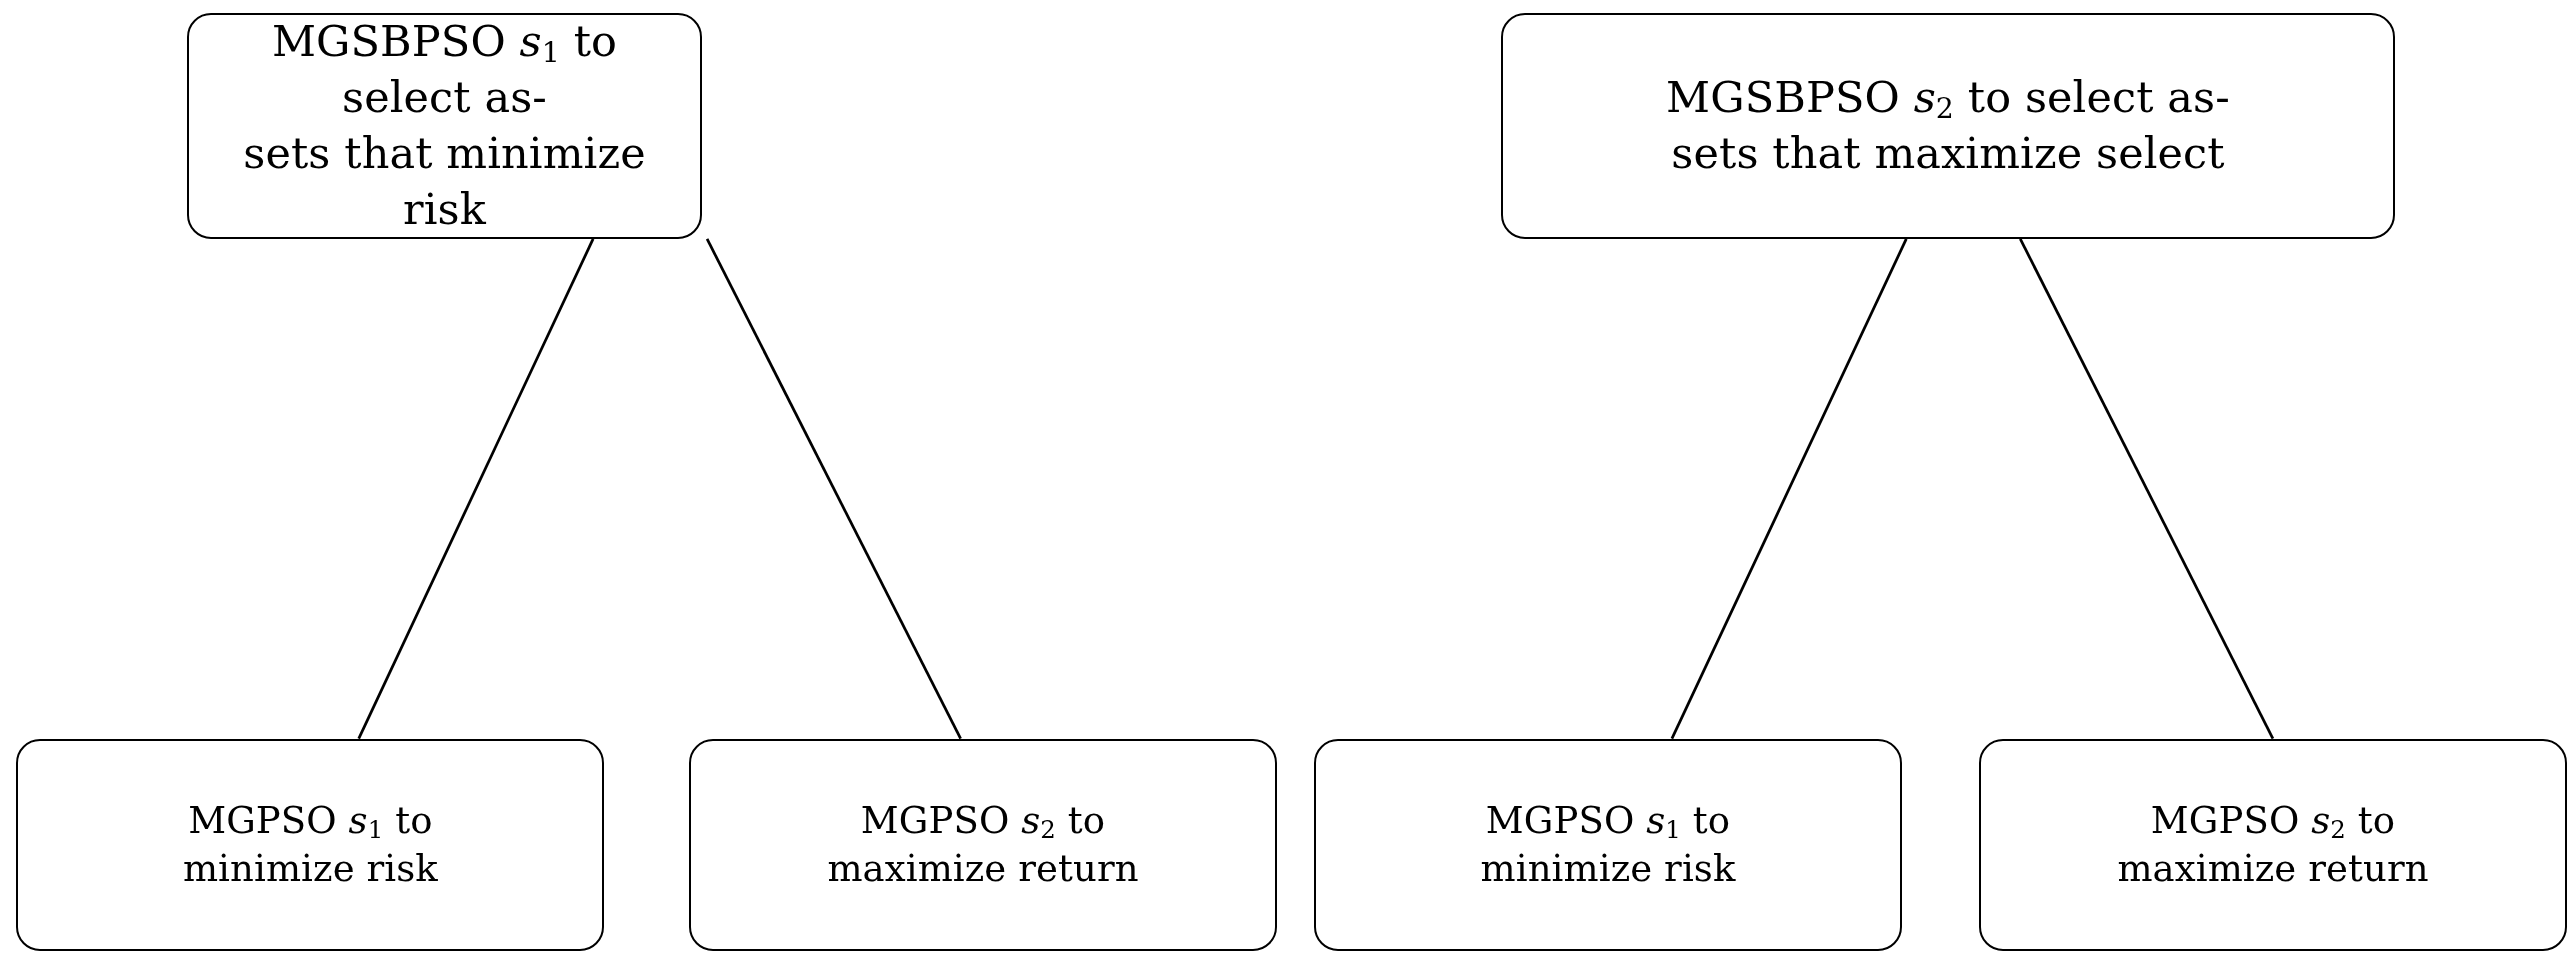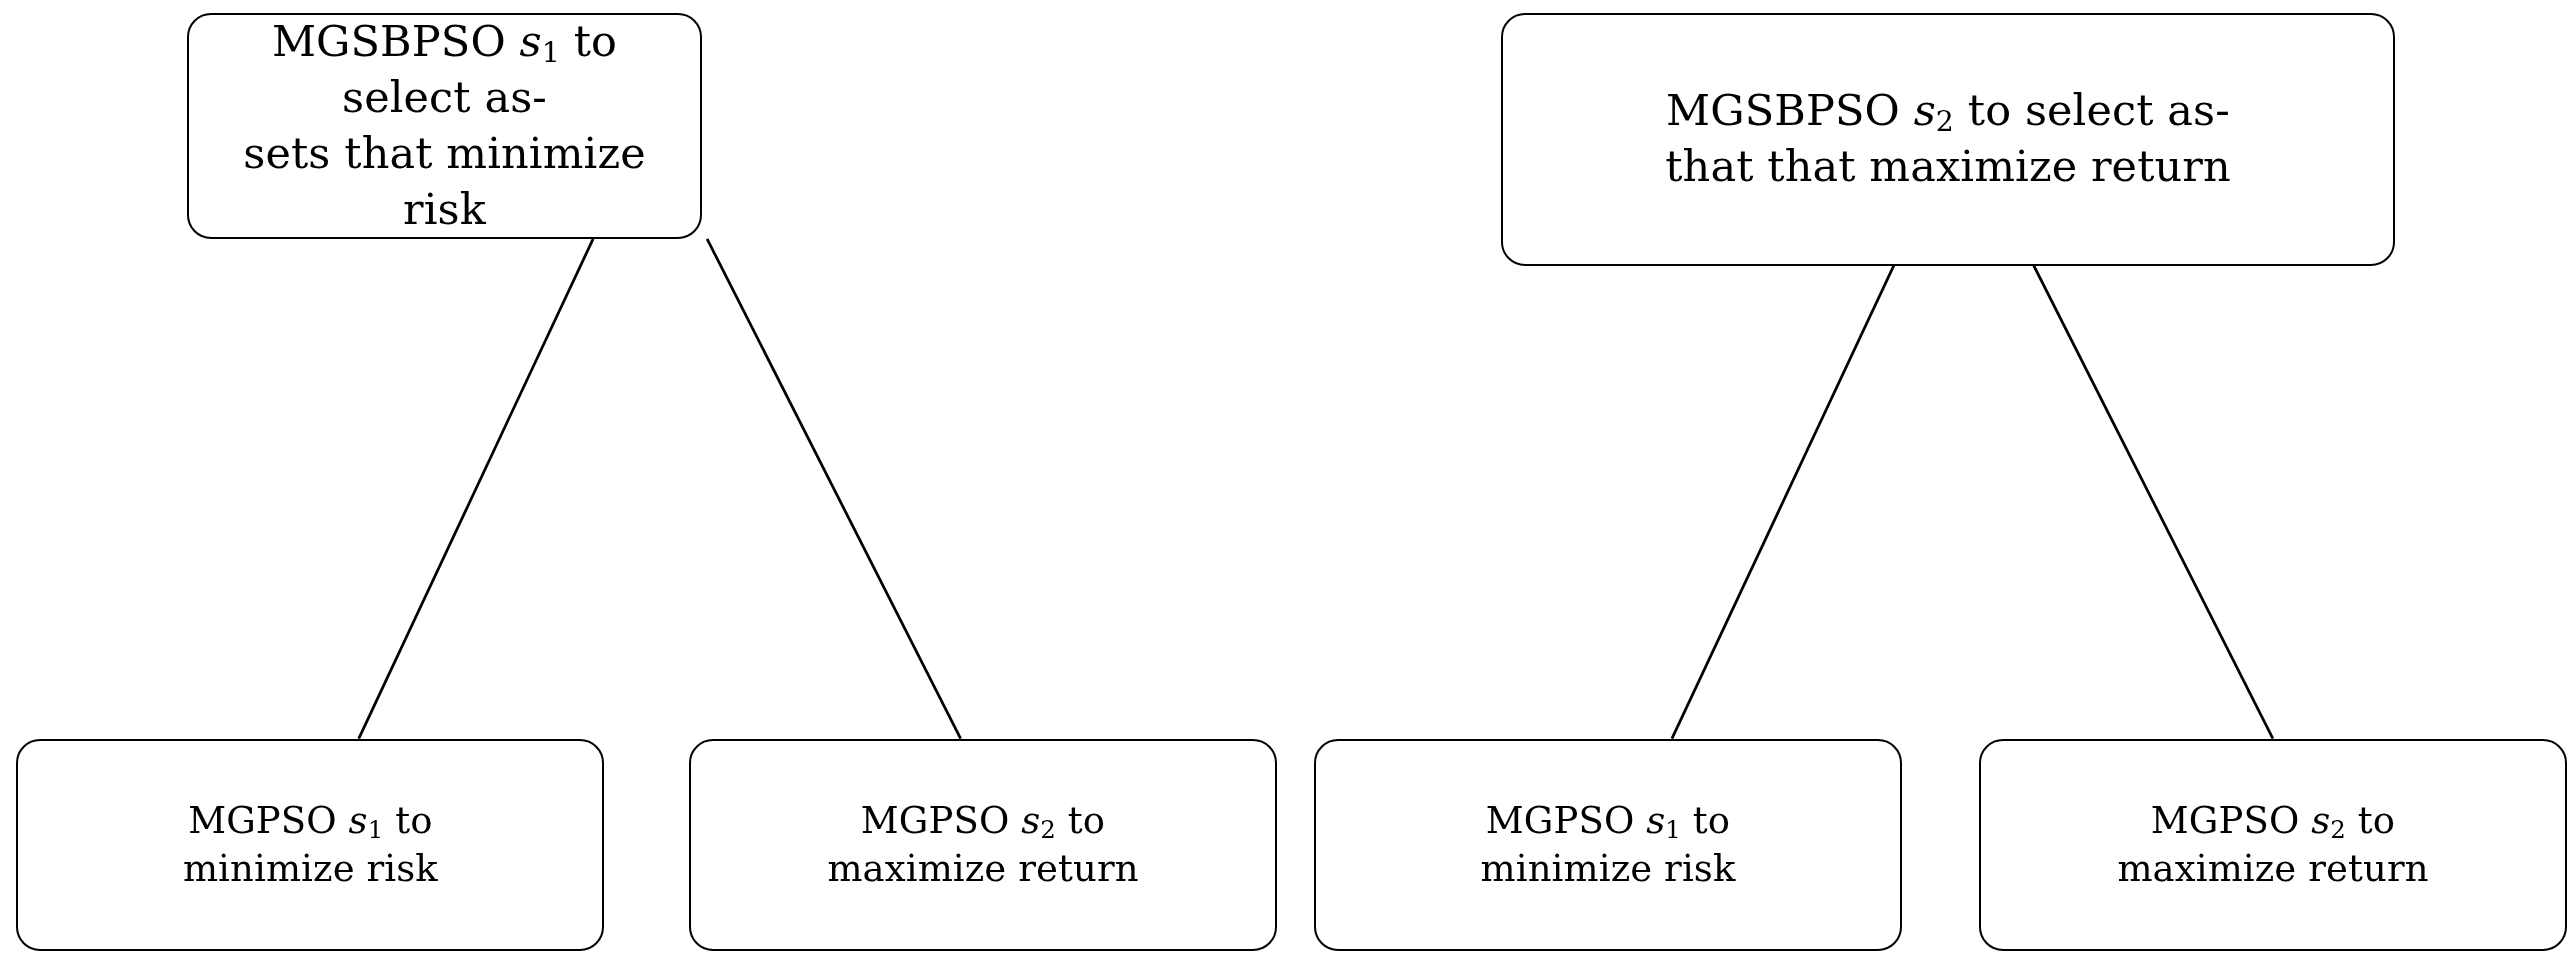--- a/index.html
+++ b/index.html
@@ -68,22 +68,22 @@
       <line x1="775" y1="262" x2="1053" y2="810"></line>
       <line x1="2090" y1="262" x2="1833" y2="810"></line>
       <line x1="2215" y1="262" x2="2492" y2="810"></line>
     </g>
   </svg>
 
   <div class="node node-top" style="left:187px; top:12.8px; width:515px; height:226px;">
     <span class="node-label"><span>MGSBPSO </span><span class="sym"><span>s</span><sub>1</sub></span><span> to select as-</span><br><span>sets that minimize risk</span></span>
   </div>
 
-  <div class="node node-top" style="left:1501px; top:12.8px; width:894px; height:253px;">
-    <span class="node-label"><span>MGSBPSO </span><span class="sym"><span>s</span><sub>2</sub></span><span> to select as-</span><br><span>that that maximize return</span></span>
+  <div class="node node-top" style="left:1501px; top:12.8px; width:894px; height:226px;">
+    <span class="node-label"><span>MGSBPSO </span><span class="sym"><span>s</span><sub>2</sub></span><span> to select as-</span><br><span>sets that maximize select</span></span>
   </div>
 
   <div class="node node-bottom" style="left:16.4px; top:739px; width:588px; height:212px;">
     <span class="node-label"><span>MGPSO </span><span class="sym"><span>s</span><sub>1</sub></span><span> to</span><br><span>minimize risk</span></span>
   </div>
 
   <div class="node node-bottom" style="left:689px; top:739px; width:588px; height:212px;">
     <span class="node-label"><span>MGPSO </span><span class="sym"><span>s</span><sub>2</sub></span><span> to</span><br><span>maximize return</span></span>
   </div>
 

